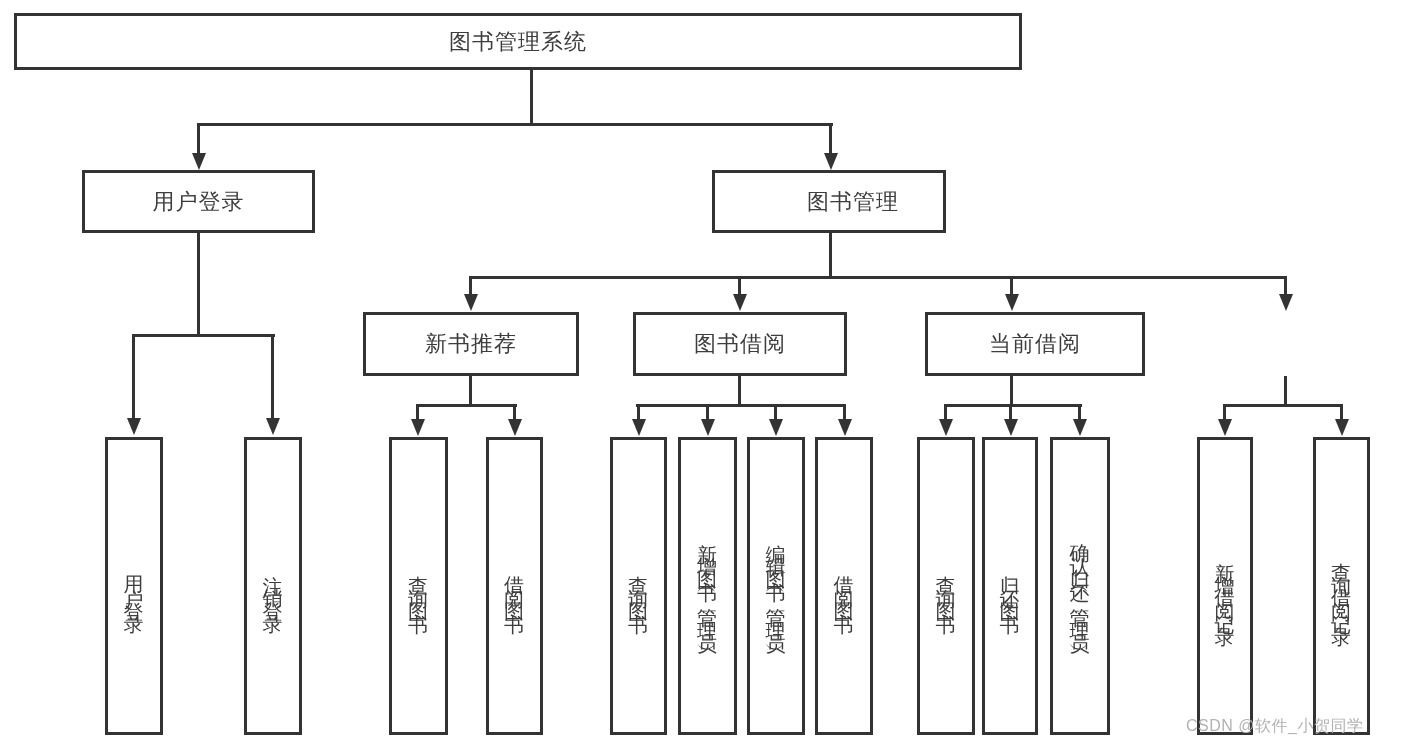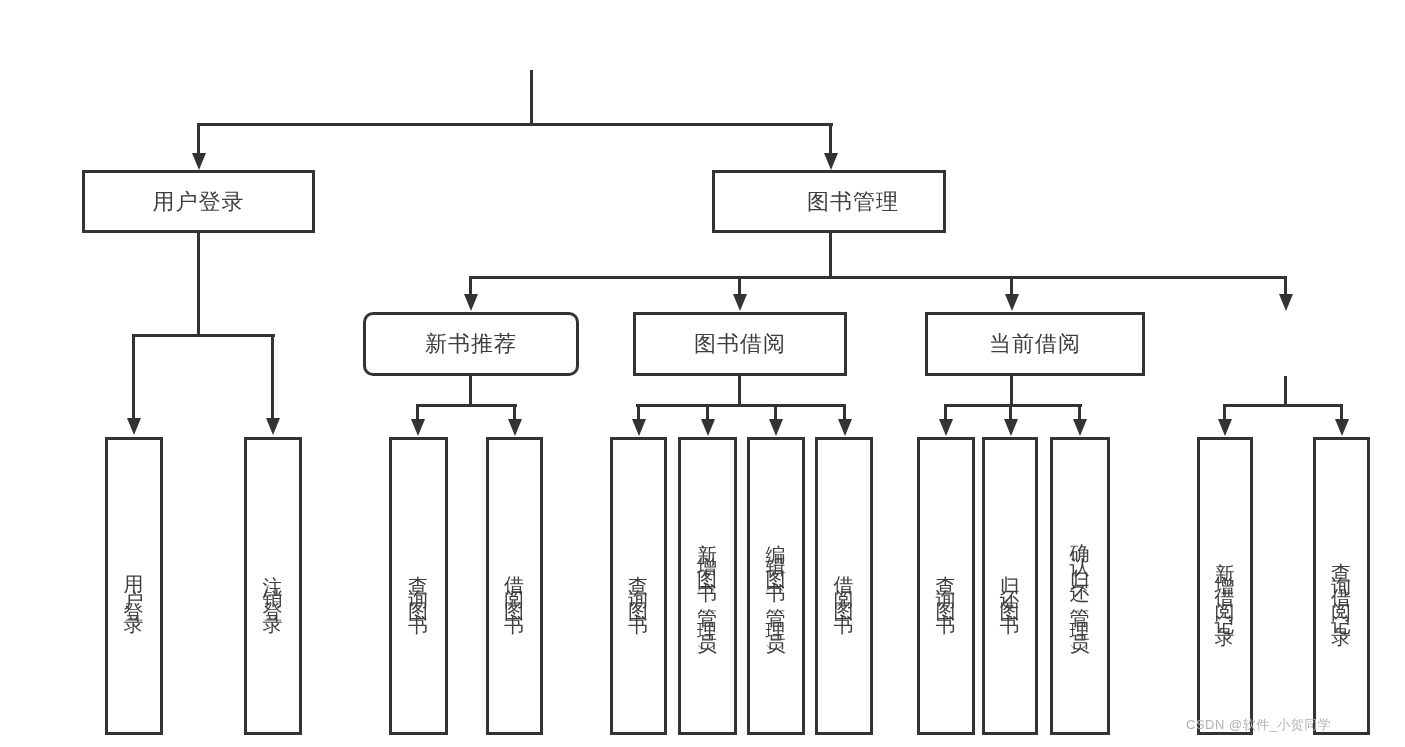--- a/index.html
+++ b/index.html
@@ -27,38 +27,41 @@
   .hline{height:3px;}
   .vline{width:3px;}
   .arrow{position:absolute;width:3px;background:var(--line,#333333);z-index:1;}
   .arrow::after{
     content:"";position:absolute;left:-5.5px;bottom:-17px;width:0;height:0;
     border-left:7px solid transparent;border-right:7px solid transparent;
     border-top:17px solid var(--line,#333333);
   }
   .watermark{
     position:absolute;left:1186px;top:716px;
-    font-size:13px;color:var(--watermark,#b2b2b2);
+    font-size:16px;color:var(--watermark,#b2b2b2);
     letter-spacing:0.5px;white-space:nowrap;z-index:5;
   }
 </style>
 </head>
 <body style="--line: #333333; --text: #3d3d3d; --watermark: #b2b2b2; --background: #ffffff;">
 
 <div class="canvas">
 
+  <div class="node h" style="left:14px;top:13px;width:1008px;height:57px;">
+    <span>图书管理系统</span>
+  </div>
 
   <div class="node h" style="left:82px;top:170px;width:233px;height:63px;">
     <span>用户登录</span>
   </div>
   <div class="node h" style="left:712px;top:170px;width:234px;height:63px;padding-left:48px;">
     <span>图书管理</span>
   </div>
 
-  <div class="node h" style="left:363px;top:312px;width:216px;height:64px;border-radius:10px;">
+  <div class="node h" style="left:363px;top:312px;width:216px;height:64px;">
     <span>新书推荐</span>
   </div>
   <div class="node h" style="left:633px;top:312px;width:214px;height:64px;">
     <span>图书借阅</span>
   </div>
   <div class="node h" style="left:902px;top:312px;width:220px;height:64px;margin-left:23px;">
     <span>当前借阅</span>
   </div>
 
   <div class="node v" style="left:105px;top:437px;width:58px;height:298px;">

